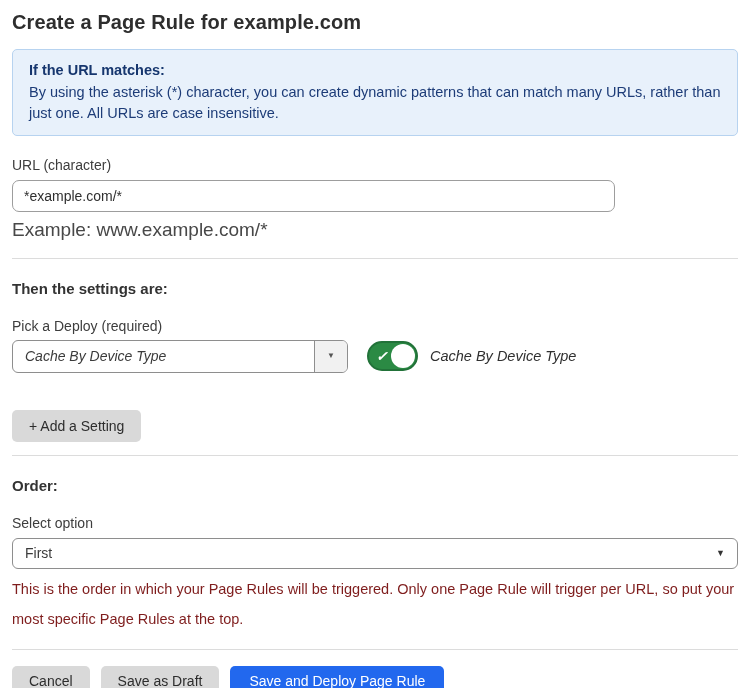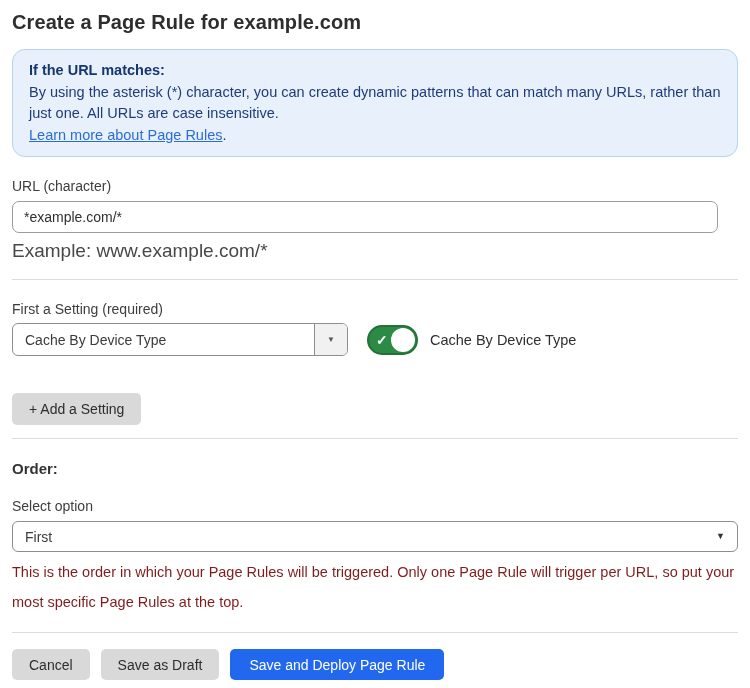--- a/index.html
+++ b/index.html
@@ -16,40 +16,40 @@
     font-weight: 700;
     color: #2e2e2e;
     line-height: 27px;
     letter-spacing: 0.1px;
   }
 
   .info-box {
     margin-top: 13px;
     background: #e8f1fb;
     border: 1px solid #b7d3f0;
-    border-radius: 13px;
+    border-radius: 5px;
     padding: 10px 16px;
     font-size: 14.5px;
     line-height: 21.5px;
     color: #1d3c78;
   }
   .info-heading { font-weight: 700; color: #16366e; }
   .info-link-line a {
     color: #2b6cd9;
     text-decoration: underline;
     cursor: pointer;
   }
   .info-link-suffix { color: #1d3c78; }
 
   .form-label { margin-top: 21px; font-size: 14px; color: #3d3d3d; }
 
   .url-input {
     display: block;
     margin-top: 7px;
-    width: 706px;
+    width: 603px;
     height: 32px;
     border: 1px solid #9d9d9d;
     border-radius: 7px;
     padding: 0 11px;
     font-size: 14px;
     color: #2f2f2f;
     font-family: "Liberation Sans", sans-serif;
     background: #fff;
     outline: none;
   }
@@ -66,20 +66,21 @@
     margin-top: 21px;
     font-size: 15px;
     font-weight: 700;
     color: #333333;
   }
 
   .setting-row {
     margin-top: 6px;
     display: flex;
     align-items: center;
+    font-style: italic;
   }
 
   .select-box {
     width: 336px;
     height: 33px;
     border: 1px solid #8e8e8e;
     border-radius: 6px;
     background: #ffffff;
     display: flex;
     align-items: stretch;
@@ -196,31 +197,31 @@
 </head>
 <body>
 
 <div class="page">
 
   <h1 class="page-title">Create a Page Rule for example.com</h1>
 
   <div class="info-box">
     <div class="info-heading">If the URL matches:</div>
     <div class="info-body">By using the asterisk (*) character, you can create dynamic patterns that can match many URLs, rather than just one. All URLs are case insensitive.</div>
-    <div class="info-link-line"><a>Learn more about Page Rules</a><span class="info-link-suffix">.</span></div>
   </div>
 
   <div class="form-label">URL (character)</div>
   <input class="url-input" type="text" value="*example.com/*" style="">
   <div class="helper-text">Example: www.example.com/*</div>
 
   <hr class="divider">
 
-
-  <div class="form-label">First a Setting (required)</div>
+  <div class="section-heading">Then the settings are:</div>
+
+  <div class="form-label">Pick a Deploy (required)</div>
 
   <div class="setting-row">
     <div class="select-box">
       <div class="select-text">Cache By Device Type</div>
       <div class="select-arrow-seg">
         <span class="arrow-down">▼</span>
       </div>
     </div>
 
     <div class="toggle">

